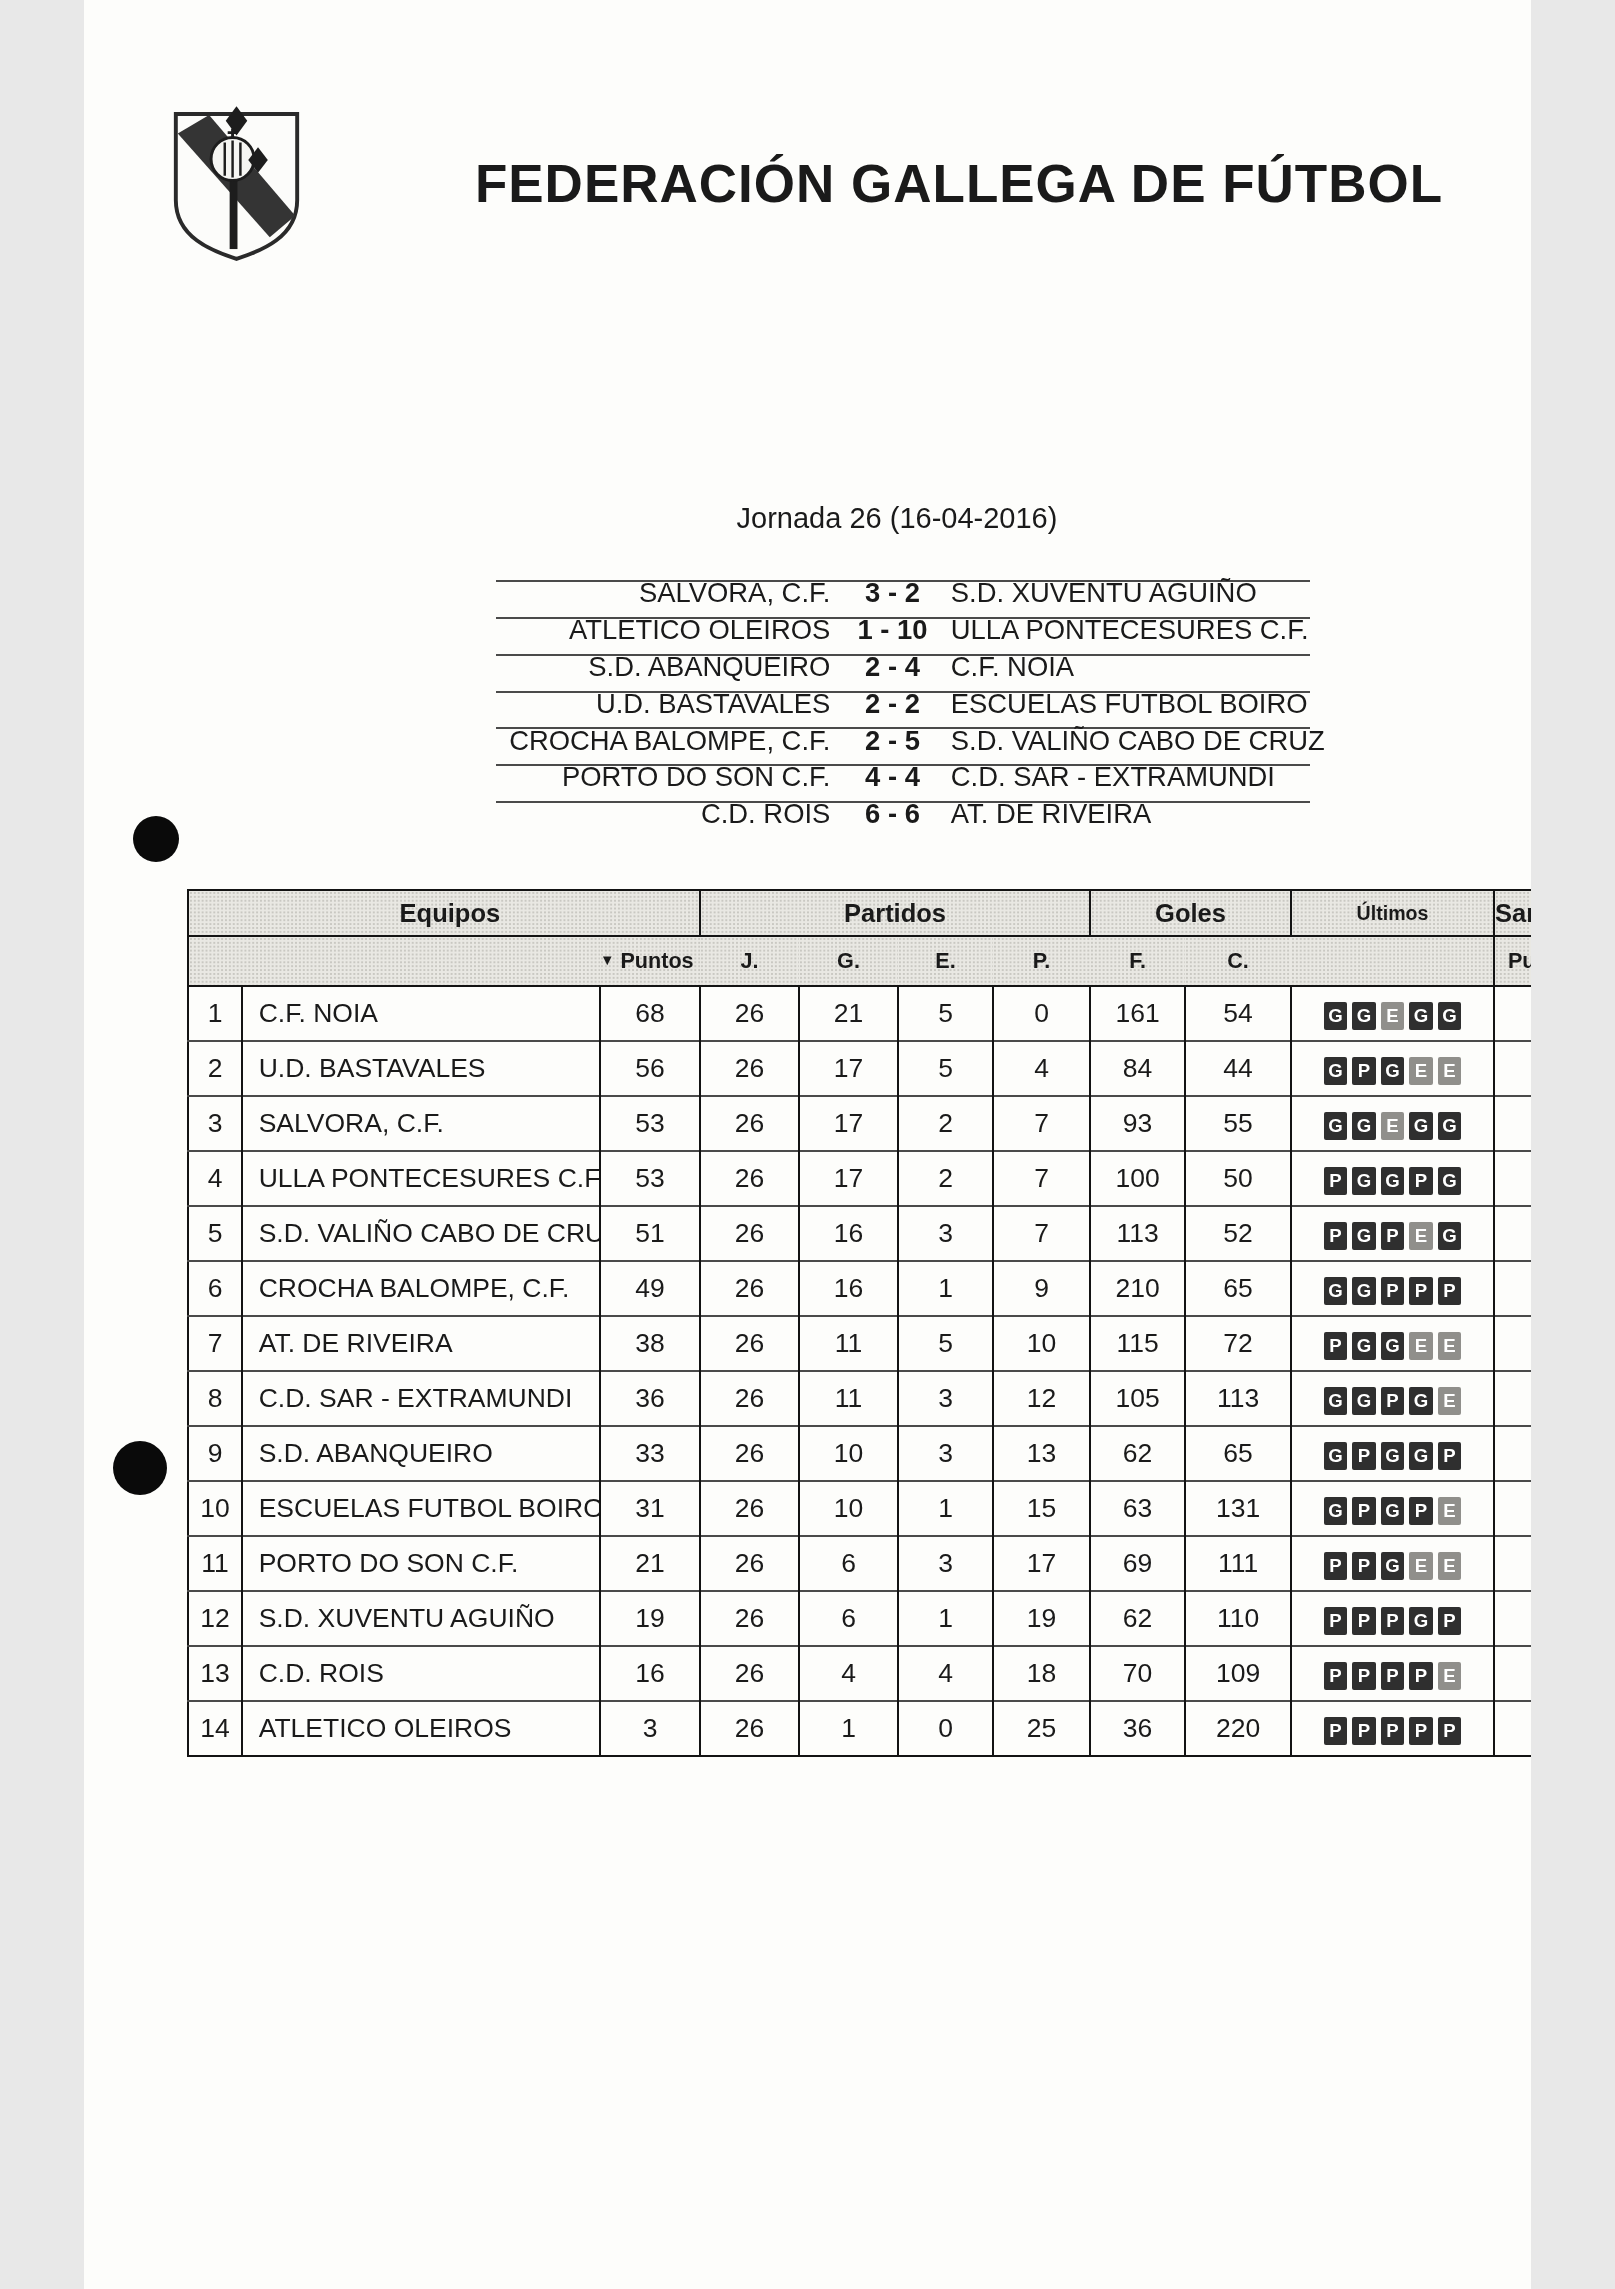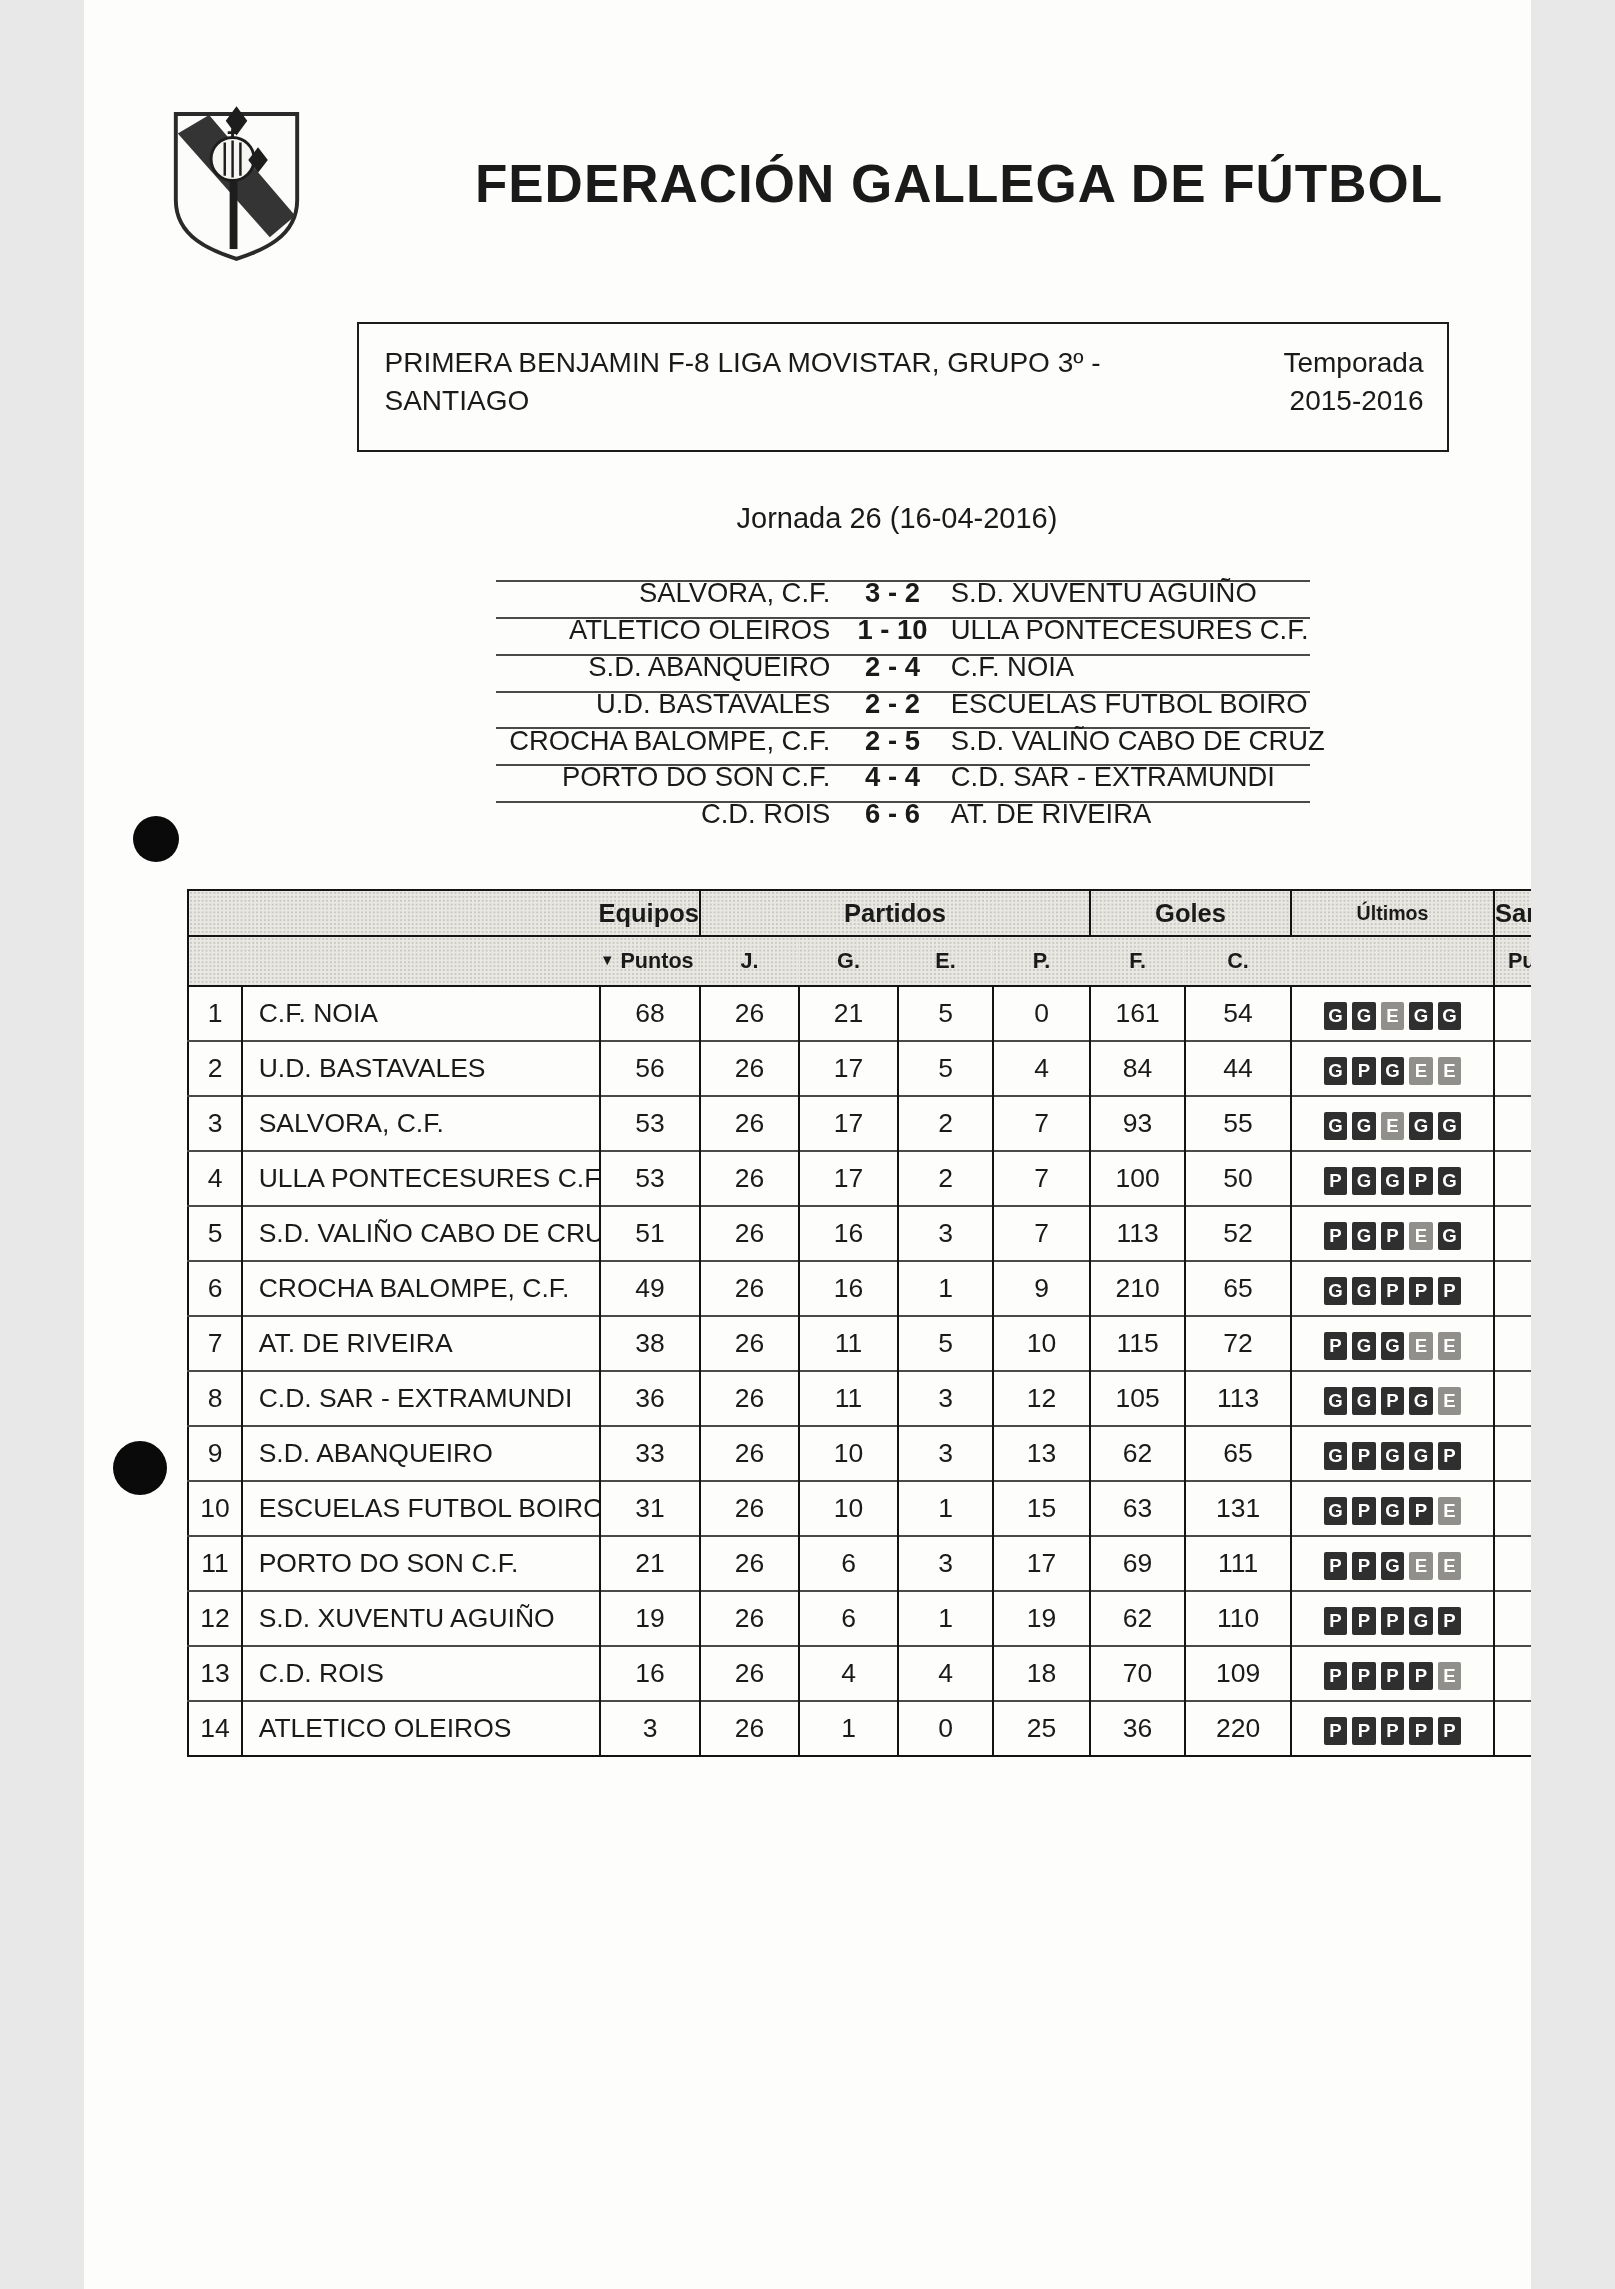--- a/index.html
+++ b/index.html
@@ -71,21 +71,21 @@
   }
   .standings{border:2.9px solid #131313;}
   .hrow1 th{
     height:44px;
     background-color:var(--header_bg);
     background-image:radial-gradient(#c9c8c2 1px, rgba(0,0,0,0) 1px);
     background-size:3.9px 3.9px;
     border:2px solid #131313;
     font-weight:bold;font-size:25.5px;text-align:center;
   }
-  .hrow1 .h-equipos{text-align:right;padding-left:11.8px;}
+  .hrow1 .h-equipos{text-align:center;padding-left:11.8px;}
   .hrow1 .h-ultimos{font-size:19.6px;}
   .hrow2 th{
     height:48px;
     background-color:var(--header_bg);
     background-image:radial-gradient(#c9c8c2 1px, rgba(0,0,0,0) 1px);
     background-size:3.9px 3.9px;
     border-bottom:2.9px solid #131313;
     font-weight:bold;font-size:21.6px;text-align:center;
   }
   .hrow2 th.nl{border-left:none;}
@@ -129,30 +129,20 @@
     </g>
     <polygon points="70,4 81,19 70,34 59,19" fill="#1d1d1d"></polygon>
     <circle cx="66" cy="58" r="22" fill="#f5f5f2" stroke="#1d1d1d" stroke-width="3"></circle>
     <path d="M58 41 V75 M66 39 V77 M74 41 V75" stroke="#1d1d1d" stroke-width="2.5" fill="none"></path>
     <path d="M66 36 v-9 M61 31 h10" stroke="#1d1d1d" stroke-width="3" fill="none"></path>
     <polygon points="92,46 102,59 92,72 82,59" fill="#1d1d1d"></polygon>
   </svg>
 
   <h1 class="main-title">FEDERACIÓN GALLEGA DE FÚTBOL</h1>
 
-  <div class="comp-box">
-    <div class="comp-name">
-      <div>PRIMERA BENJAMIN F-8 LIGA MOVISTAR, GRUPO 3º -</div>
-      <div>SANTIAGO</div>
-    </div>
-    <div class="comp-season">
-      <div>Temporada</div>
-      <div>2015-2016</div>
-    </div>
-  </div>
 
   <div class="jornada">Jornada 26 (16-04-2016)</div>
 
   <div class="matches">
   <div class="match-row">
     <span class="m-home">SALVORA, C.F.</span>
     <span class="m-score">3 - 2</span>
     <span class="m-away">S.D. XUVENTU AGUIÑO</span>
   </div>
 

